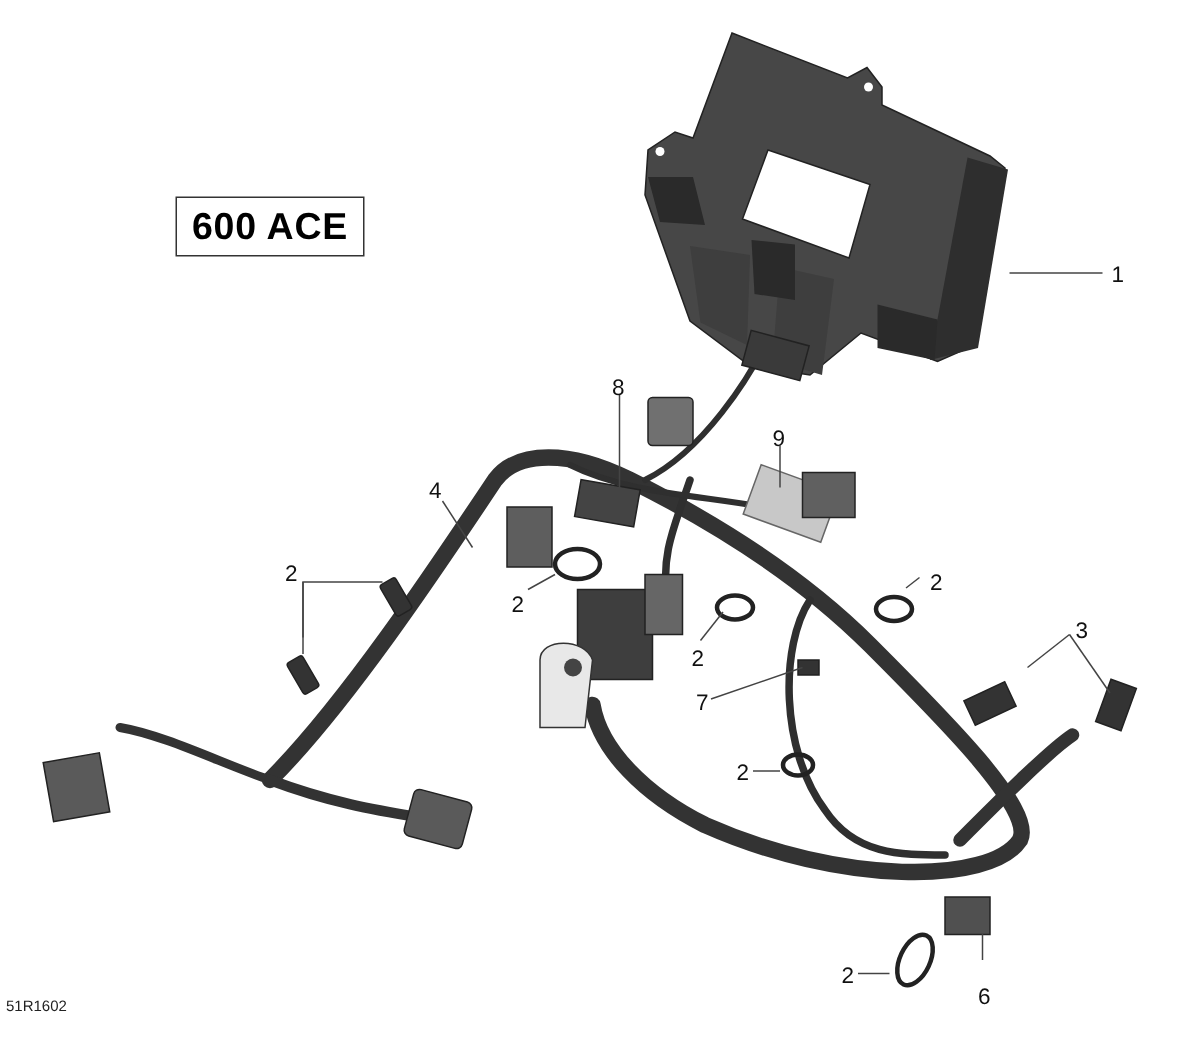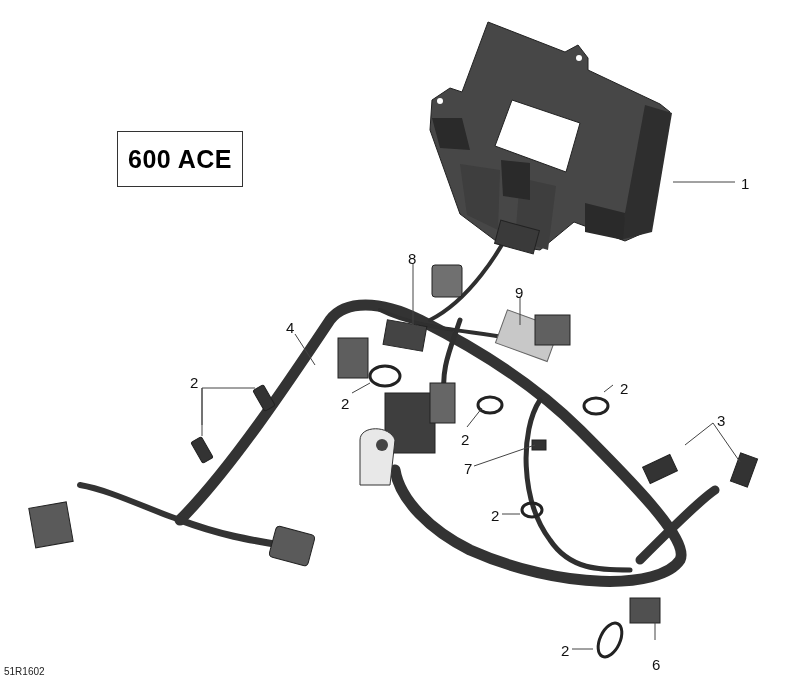--- a/index.html
+++ b/index.html
@@ -1,19 +1,19 @@
 <!DOCTYPE html>
 <html><head>
 <meta charset="utf-8">
 <style>
   html, body { margin: 0; padding: 0; background: #ffffff; }
   body { width: 800px; height: 696px; position: relative; overflow: hidden; font-family: "Liberation Sans", sans-serif; }
   .canvas { position: absolute; left: 0; top: 0; width: 800px; height: 696px; }
   .model-box {
-    position: absolute; left: 117px; top: 131px; width: 126px; height: 56px;
+    position: absolute; left: 117px; top: 131px; width: 126px; height: 40px;
     border: 1px solid #333; box-sizing: border-box; display: flex; align-items: center; justify-content: center;
     font-weight: bold; font-size: 25px; color: #000; background: #fff; letter-spacing: 0.5px;
   }
   .callout { position: absolute; font-size: 15px; color: #111; line-height: 1; }
   .diagram-id { position: absolute; left: 4px; top: 666px; font-size: 10px; color: #222; }
 </style>
 </head>
 <body>
 
 <div class="canvas">

